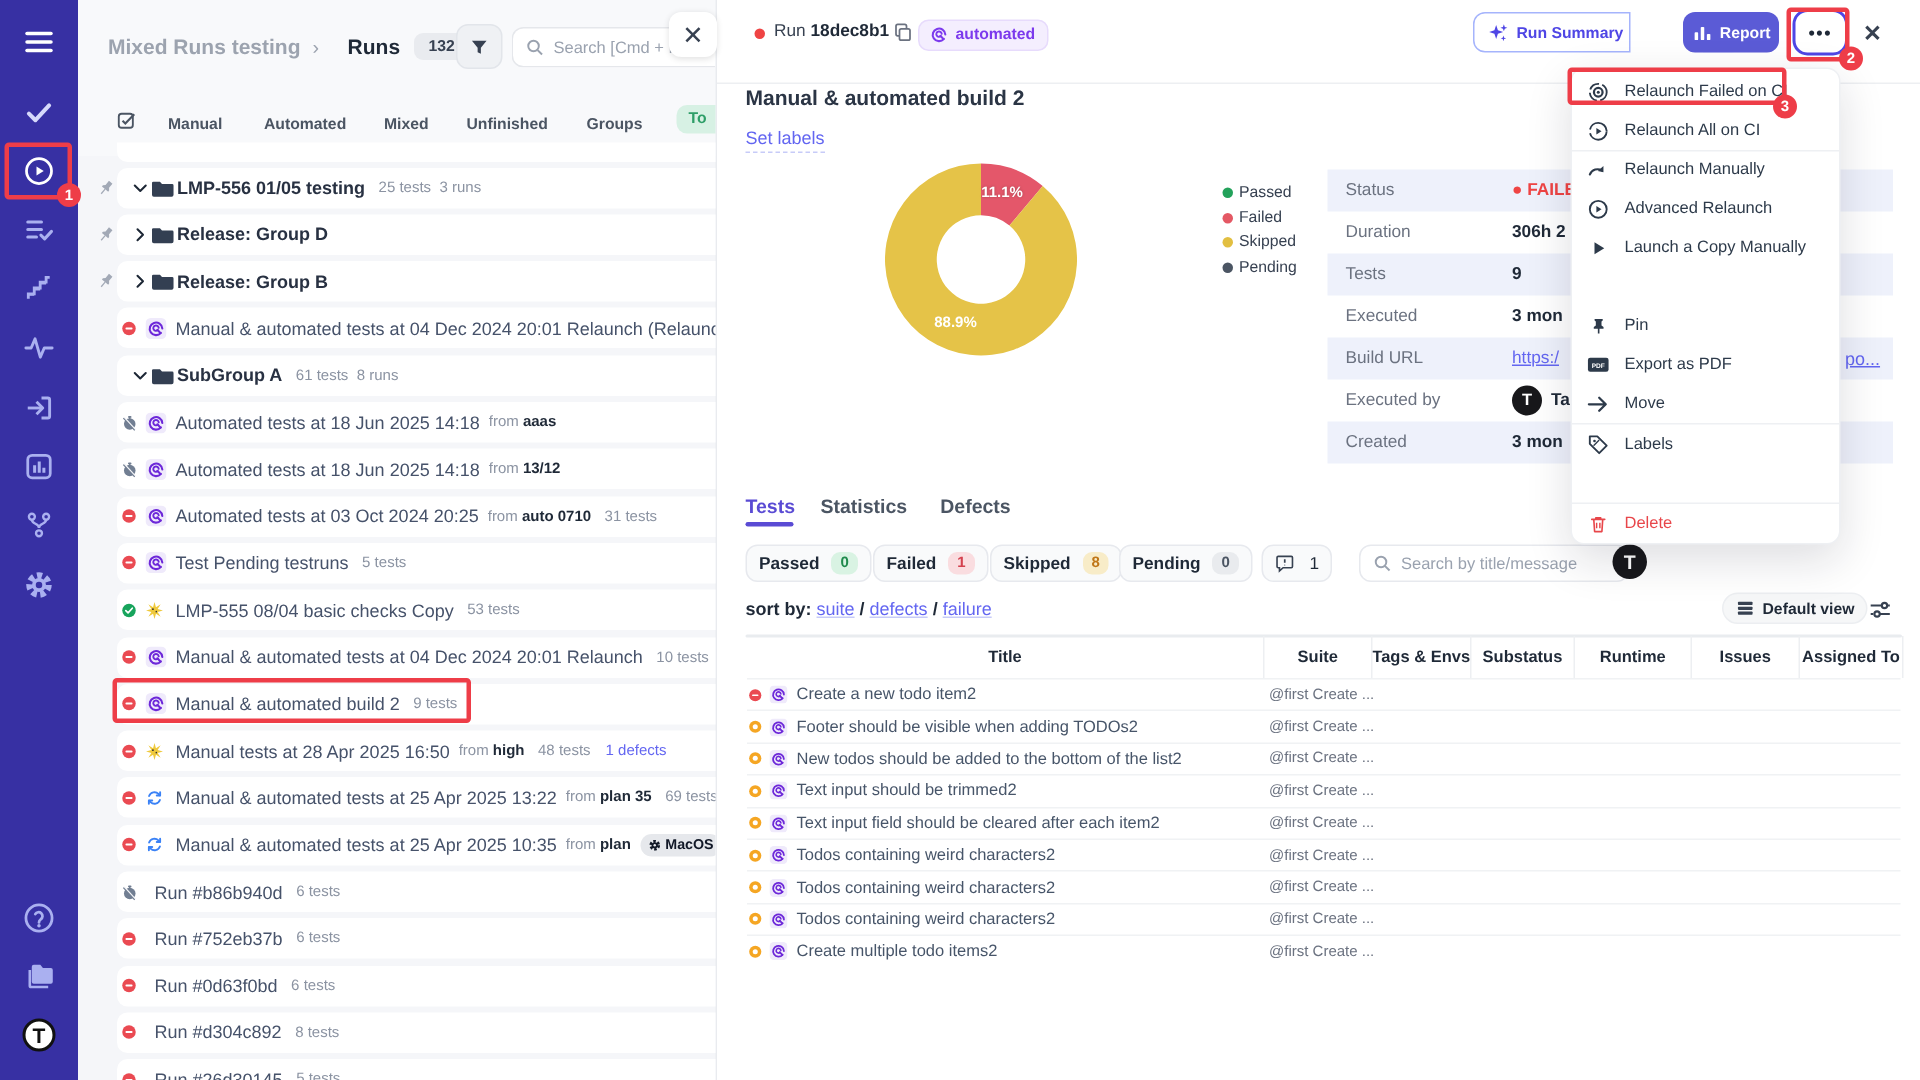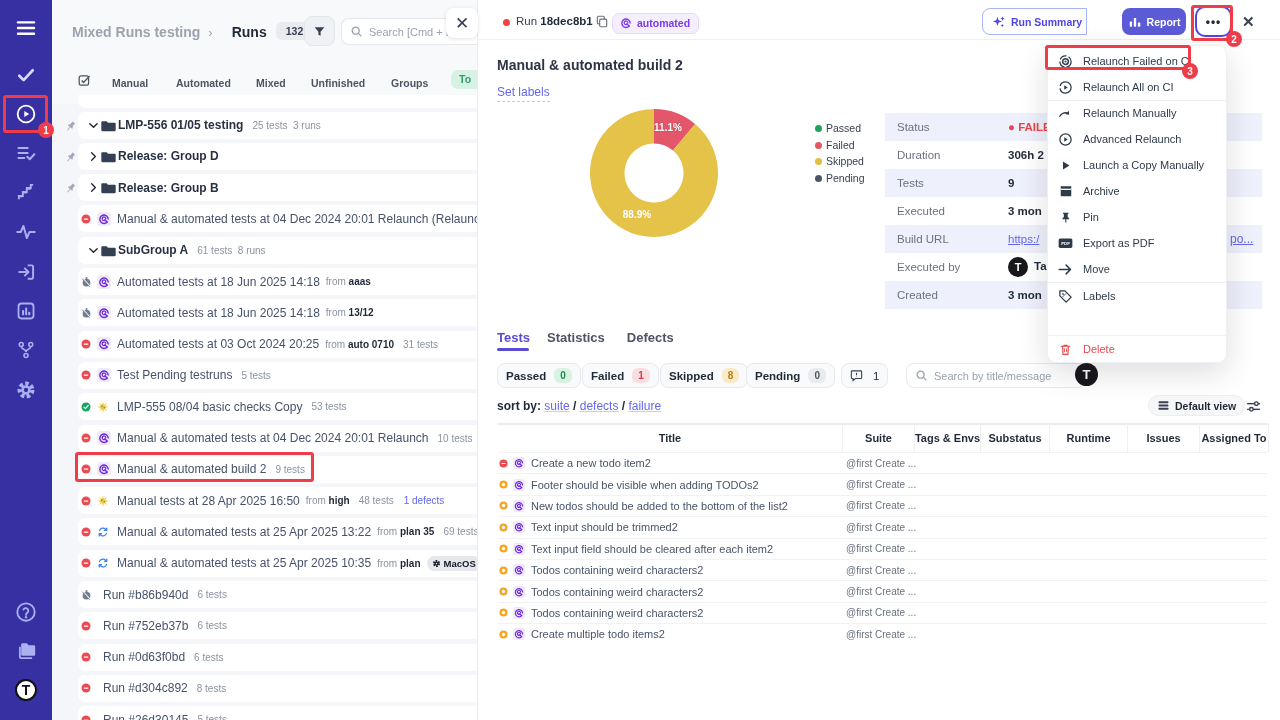--- a/index.html
+++ b/index.html
@@ -29,21 +29,21 @@
 .ric1 { position:absolute; left:3px; top:50%; transform:translateY(-50%); display:flex; }
 .ric2 { position:absolute; left:19px; top:50%; transform:translateY(-50%); display:flex; }
 .rtitle { margin-left:39px; white-space:nowrap; }
 .rtitle1 { margin-left:25px; white-space:nowrap; }
 .from { color:#8b93a2; font-size:10px; margin-left:6px; }
 .from b { color:#1f2937; font-size:10px; }
 .macpill { display:inline-flex; align-items:center; gap:3px; background:#e6e8ec; border-radius:10px; font-size:9.5px; color:#111827; font-weight:700; padding:2px 5px; margin-left:6px; }
 .deflink { color:#6366f1; font-size:10px; margin-left:10px; }
 
 #rpanel { position:absolute; left:478px; top:0; width:802px; height:720px; background:#fff; }
-#rhead { position:absolute; left:0; top:0; width:100%; height:40px; border-bottom:1px solid #edeff2; background:#fff; }
+#rhead { position:absolute; left:0; top:0; width:100%; height:56px; border-bottom:1px solid #edeff2; background:#fff; }
 .reddot { width:7px; height:7px; border-radius:50%; background:#ef4444; display:block; }
 .runid { font-size:11.5px; color:#374151; }
 .runid b { color:#1f2937; }
 .atag { display:inline-flex; align-items:center; gap:4px; background:#f4eefe; border:1px solid #e7dbfc; color:#7c3aed; border-radius:7px; font-size:10.5px; font-weight:600; padding:2px 8px 3px 6px; }
 .btn-outline { display:inline-flex; align-items:center; gap:5px; border:1px solid #a5b4fc; color:#4f46e5; background:#fff; font-size:10.5px; font-weight:600; border-radius:8px 0 0 8px; height:27px; width:105px; padding:0 0 0 9px; overflow:hidden; white-space:nowrap; }
 .btn-outline2 { display:inline-flex; align-items:center; justify-content:center; border:1px solid #a5b4fc; border-left:none; color:#374151; background:#fff; border-radius:0 8px 8px 0; height:27px; width:27px; font-weight:700; letter-spacing:1px; font-size:11px; }
 .btn-report { display:inline-flex; align-items:center; justify-content:center; gap:5px; background:#5b5bd6; color:#fff; font-size:10.5px; font-weight:600; border-radius:8px; height:27px; width:64px; }
 .btn-dots { display:inline-flex; align-items:center; justify-content:center; border:2px solid #4f46e5; color:#1f2937; background:#fff; border-radius:10px; height:31px; width:37px; font-weight:700; letter-spacing:1px; font-size:12px; }
 .h1 { position:absolute; left:19px; top:57px; font-size:14px; font-weight:700; color:#2b3545; }
 .setlabels { position:absolute; left:19px; top:85px; font-size:12px; color:#6366f1; border-bottom:1px dashed #c7cbf8; padding-bottom:2px; }
@@ -848,29 +848,20 @@
       <span>Advanced Relaunch</span>
     </div>
     <div class="mi" style="top:106px;">
       <span class="ic">
         <svg width="12" height="13" viewBox="0 0 24 24">
           <path d="M6 4v16l13-8z" fill="#2d3a4a"></path>
         </svg>
       </span>
       <span>Launch a Copy Manually</span>
     </div>
-    <div class="mi" style="top:132px;">
-      <span class="ic">
-        <svg width="14" height="14" viewBox="0 0 24 24">
-          <path d="M3 4h18v16a1 1 0 0 1-1 1H4a1 1 0 0 1-1-1z" fill="#2d3a4a"></path>
-          <rect x="3" y="8" width="18" height="2.2" fill="#fff"></rect>
-        </svg>
-      </span>
-      <span>Archive</span>
-    </div>
     <div class="mi" style="top:158px;">
       <span class="ic">
         <svg width="13" height="15" viewBox="0 0 24 24">
           <path d="M8 3h8v2l-1.5 1v5l2.5 2v2h-5v6h-2v-6H5v-2l2.5-2V6L6 5V3z" fill="#2d3a4a" transform="translate(1.5,0)"></path>
         </svg>
       </span>
       <span>Pin</span>
     </div>
     <div class="mi" style="top:184px;">
       <span class="ic">

